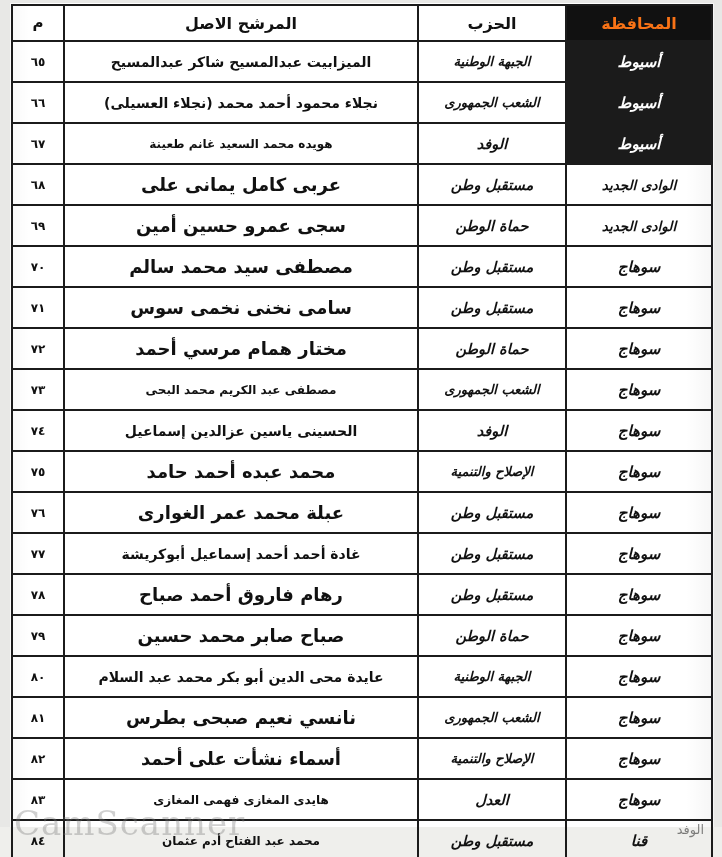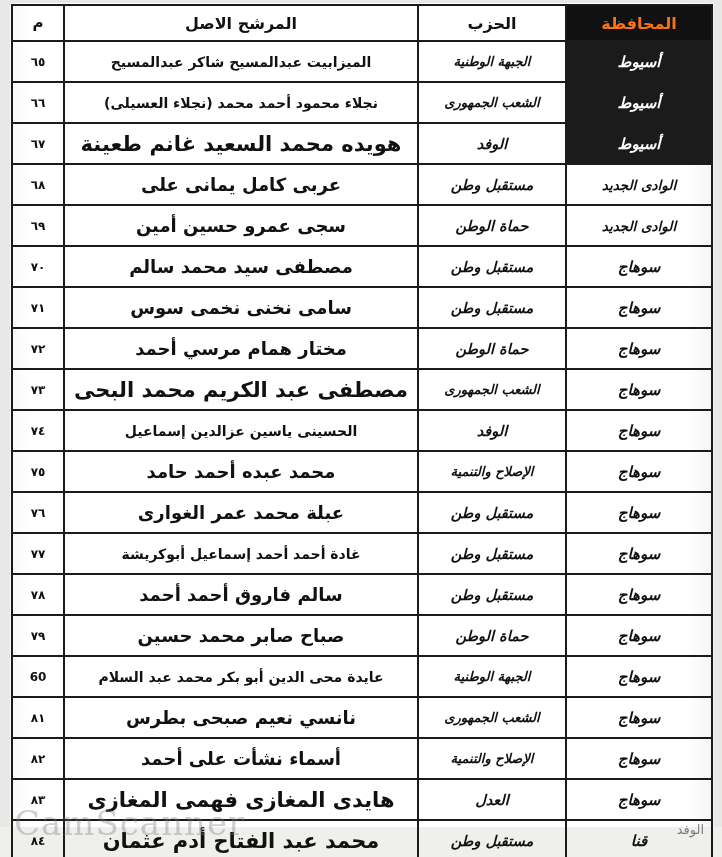--- a/index.html
+++ b/index.html
@@ -64,21 +64,21 @@
   }
   thead th.h-num { font-size: 15px; }
 
   tbody tr { height: 41px; }
   td.num {
     font-size: 12px;
     font-weight: bold;
     font-family: "DejaVu Sans", sans-serif;
   }
   td.name {
-    font-size: 21px;
+    font-size: 12px;
     font-weight: bold;
     font-family: "DejaVu Sans", sans-serif;
     padding: 0 6px;
     white-space: nowrap;
     overflow: hidden;
     text-overflow: clip;
   }
   td.name.small { font-size: 14px; }
   td.name.xsmall { font-size: 14px; border-radius: 8px; }
   td.name.big { font-size: 18px; }
@@ -229,34 +229,34 @@
         </tr>
         <tr>
           <td class="gov">سوهاج</td>
           <td class="party">مستقبل وطن</td>
           <td class="name small">غادة أحمد أحمد إسماعيل أبوكريشة</td>
           <td class="num">٧٧</td>
         </tr>
         <tr>
           <td class="gov">سوهاج</td>
           <td class="party">مستقبل وطن</td>
-          <td class="name big">سالم فاروق أحمد أحمد</td>
+          <td class="name big">رهام فاروق أحمد صباح</td>
           <td class="num">٧٨</td>
         </tr>
         <tr>
           <td class="gov">سوهاج</td>
           <td class="party">حماة الوطن</td>
           <td class="name big">صباح صابر محمد حسين</td>
           <td class="num">٧٩</td>
         </tr>
         <tr>
           <td class="gov">سوهاج</td>
           <td class="party small">الجبهة الوطنية</td>
           <td class="name xsmall">عايدة محى الدين أبو بكر محمد عبد السلام</td>
-          <td class="num">60</td>
+          <td class="num">٨٠</td>
         </tr>
         <tr>
           <td class="gov">سوهاج</td>
           <td class="party small">الشعب الجمهورى</td>
           <td class="name big">نانسي نعيم صبحى بطرس</td>
           <td class="num">٨١</td>
         </tr>
         <tr>
           <td class="gov">سوهاج</td>
           <td class="party small">الإصلاح والتنمية</td>

